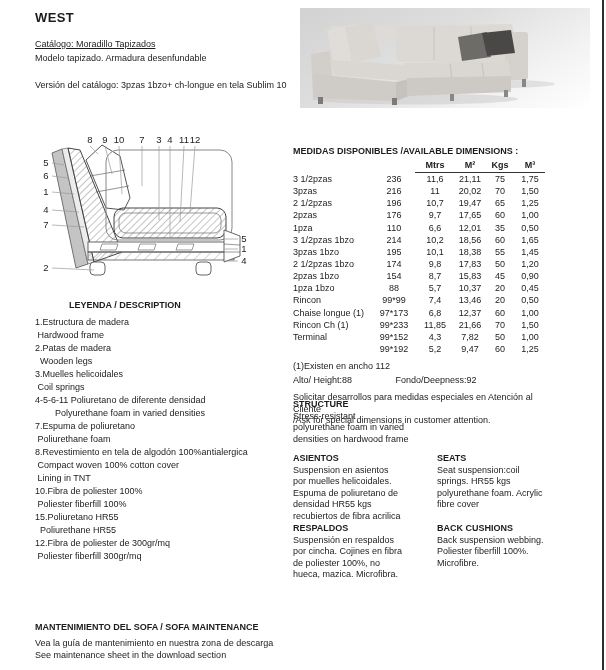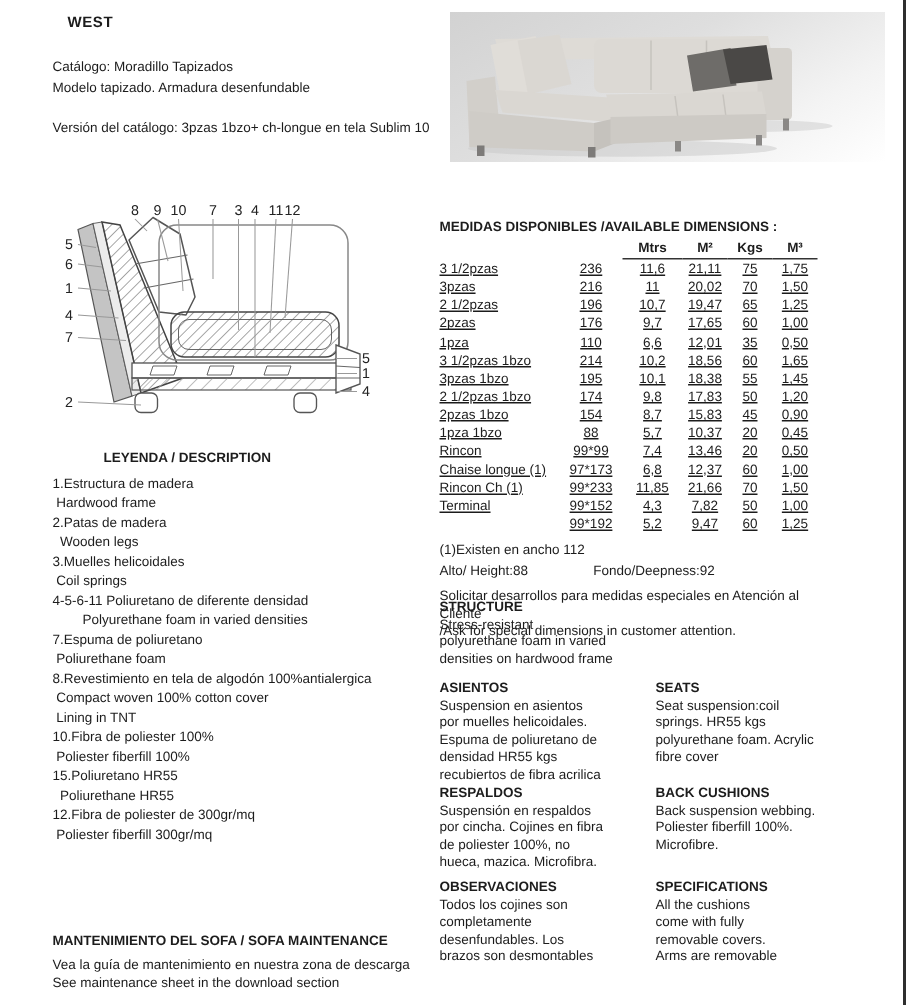--- a/index.html
+++ b/index.html
@@ -1,38 +1,38 @@
 <!DOCTYPE html>
 <html><head>
 <meta charset="utf-8">
 <style>
   html,body{margin:0;padding:0;background:#fff;}
   .page{position:relative;width:606px;height:670px;background:#fff;overflow:hidden;
         font-family:"Liberation Sans",sans-serif;font-size:9px;color:#1c1c1c;}
   .abs{position:absolute;}
   .page-border{position:absolute;top:0;right:2px;width:2px;height:670px;background:#2f2f2f;}
 
-  .title{left:45px;top:10px;font-size:10px;font-weight:bold;letter-spacing:.4px;}
-  .cat1{left:35px;top:39px;}
+  .title{left:35px;top:10px;font-size:13px;font-weight:bold;letter-spacing:.4px;}
+  .cat1{left:35px;top:39px;text-decoration:underline;}
   .cat2{left:35px;top:53px;}
   .version{left:35px;top:80px;}
 
   .photo{left:300px;top:8px;width:290px;height:100px;
          background:linear-gradient(150deg,#d2d2d2 0%,#dedede 40%,#f3f3f3 75%,#ffffff 100%);}
   .photo svg{display:block;}
 
   .drawing{left:28px;top:118px;}
   .drawing text{font-family:"Liberation Sans",sans-serif;font-size:9.5px;fill:#222;}
 
   .medidas{left:293px;top:114px;width:252px;}
   .medidas-title{font-weight:bold;margin-bottom:3px;margin-top:32px;}
   .grid{display:grid;grid-template-columns:80px 42px 40px 30px 30px 30px;}
   .thead{height:14px;line-height:12px;font-weight:bold;}
   .thead .h{text-align:center;border-bottom:1px solid #333;}
-  .dim-row{height:12.15px;line-height:12.15px;text-decoration:underline;}
+  .dim-row{height:12.15px;line-height:12.15px;}
   .dim-row div{text-align:center;white-space:nowrap;}
   .dim-row div:first-child{text-align:left;}
   .footnote{margin-top:6px;}
   .hd-line{margin-top:4px;}
   .hd-line .alto{display:inline-block;width:100px;}
   .notes{margin-top:7px;line-height:11.5px;}
 
   .section{position:absolute;left:293px;display:flex;}
   .sec-col{line-height:11.6px;white-space:pre-line;}
   .sec-es{width:144px;}
@@ -374,23 +374,13 @@
     </div>
     <div class="section" style="top: 523px;">
       <div class="sec-col sec-es"><div class="sec-title">RESPALDOS</div><div>Suspensión en respaldos
 por cincha. Cojines en fibra
 de poliester 100%, no
 hueca, mazica. Microfibra.</div></div>
       <div class="sec-col sec-en"><div class="sec-title">BACK CUSHIONS</div><div>Back suspension webbing.
 Poliester fiberfill 100%.
 Microfibre.</div></div>
     </div>
-    <div class="section" style="top: 586px;">
-      <div class="sec-col sec-es"><div class="sec-title">OBSERVACIONES</div><div>Todos los cojines son
-completamente
-desenfundables. Los
-brazos son desmontables</div></div>
-      <div class="sec-col sec-en"><div class="sec-title">SPECIFICATIONS</div><div>All the cushions
-come with fully
-removable covers.
-Arms are removable</div></div>
-    </div>
   </div>
 
 </body></html>

